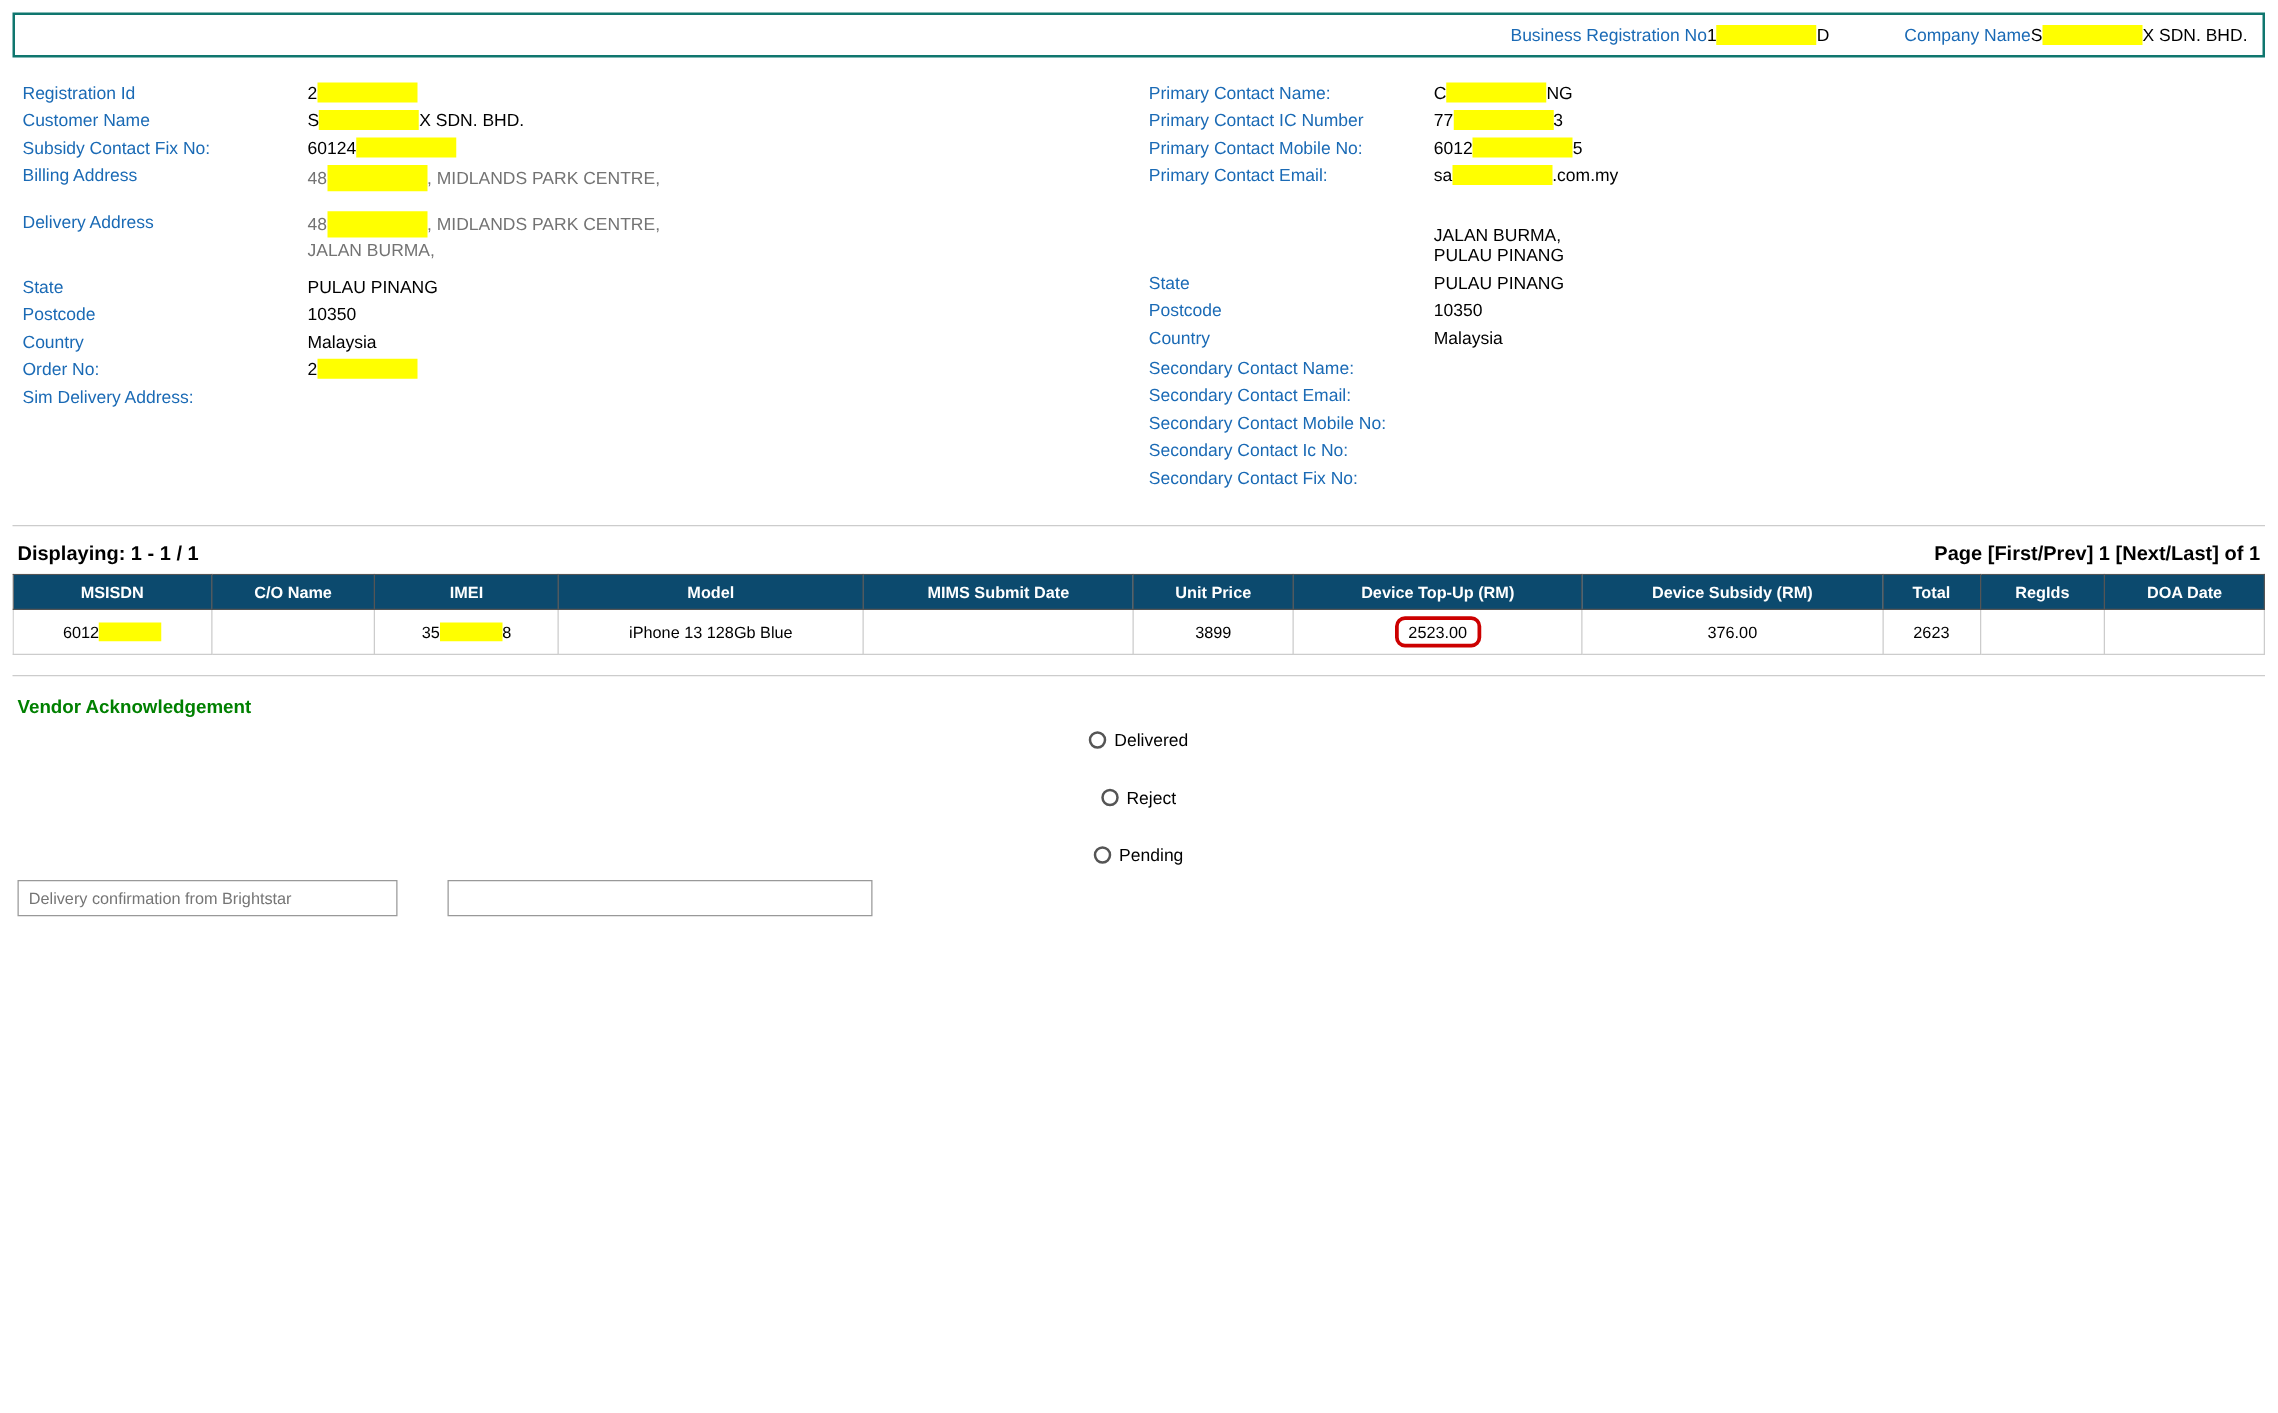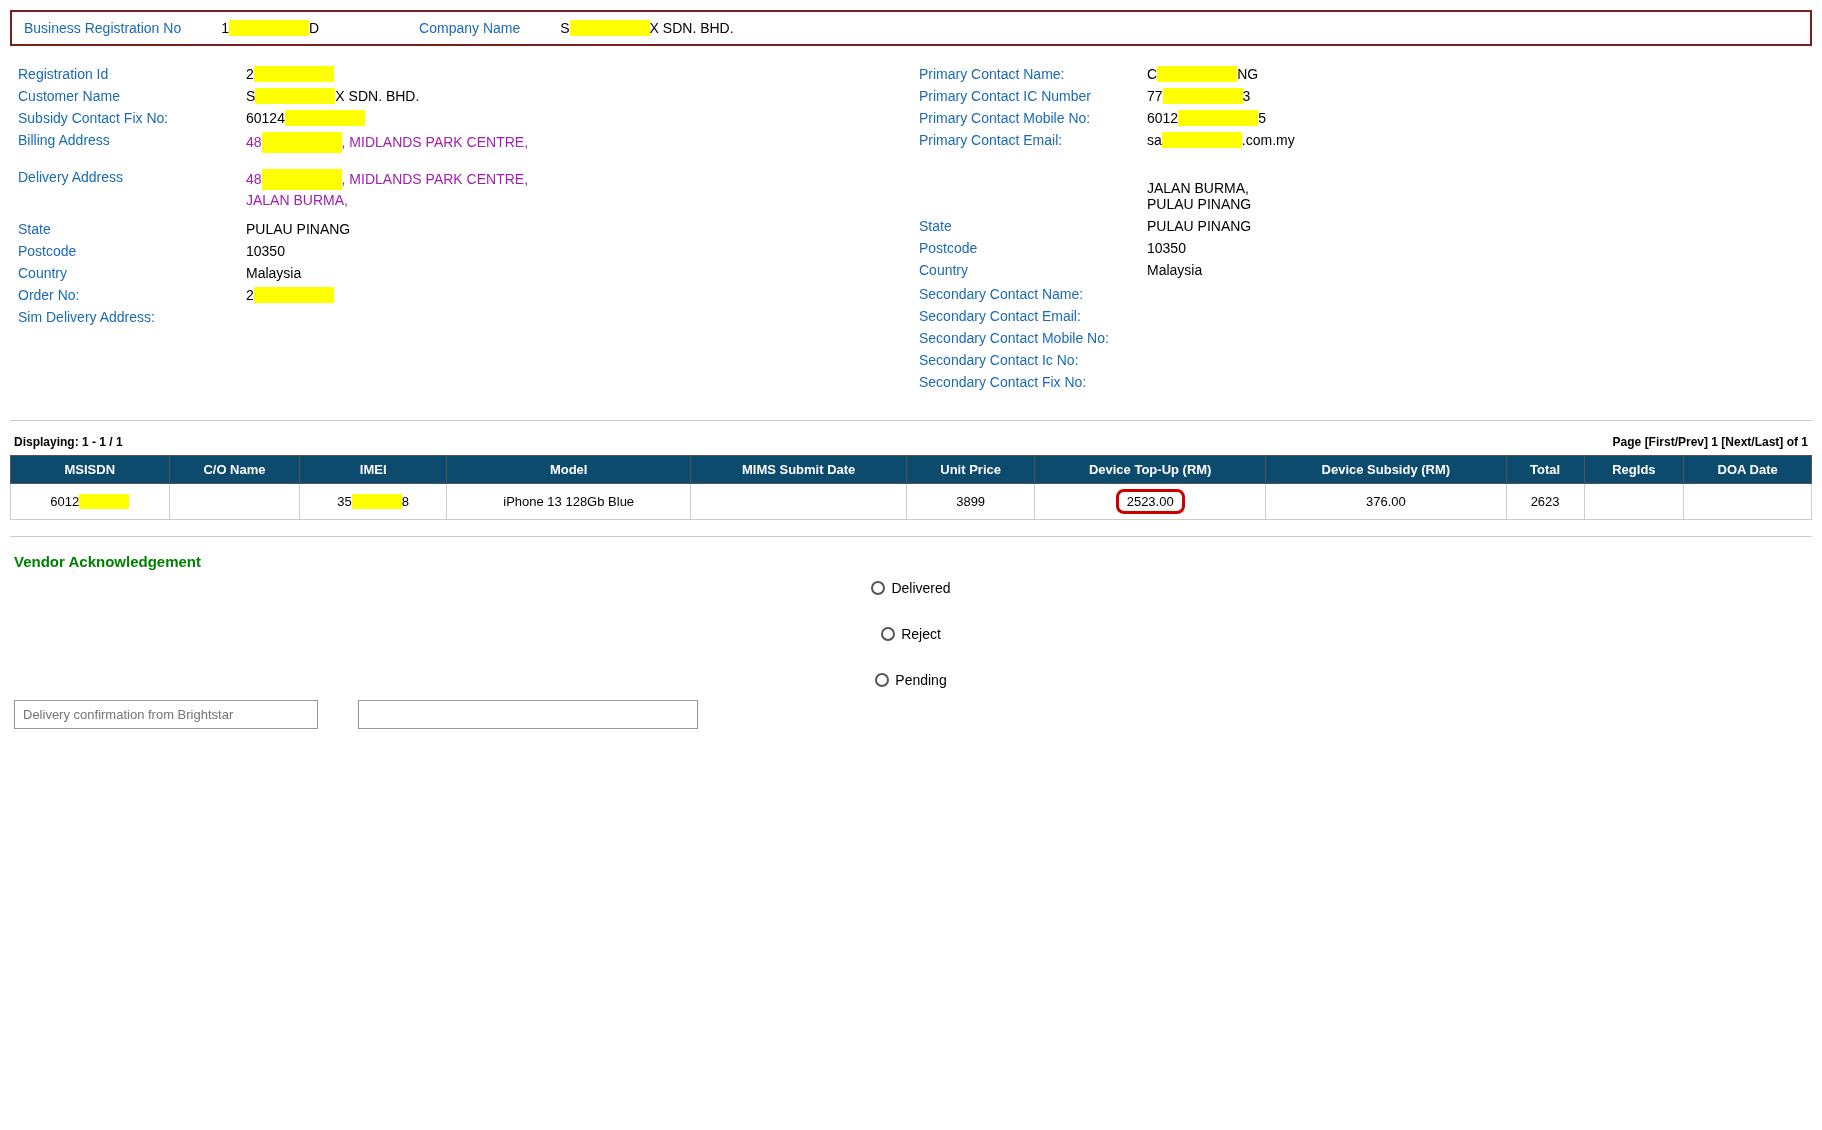--- a/index.html
+++ b/index.html
@@ -14,26 +14,26 @@
       background: #ffff00;
       display: inline-block;
       min-width: 80px;
     }
     .highlight-sm {
       background: #ffff00;
       display: inline-block;
       min-width: 50px;
     }
     .top-box {
-      border: 2px solid #7f1d1d;
+      border: 2px solid #0f766e;
       padding: 8px 12px;
       margin-bottom: 16px;
       display: flex;
       align-items: center;
-      gap: 40px;
+      justify-content: flex-end;
     }
     .top-box-label {
       color: #1a6ab5;
       font-weight: normal;
     }
     .info-section {
       display: grid;
       grid-template-columns: 1fr 1fr;
       gap: 0;
       margin-bottom: 20px;
@@ -50,35 +50,35 @@
     .info-label {
       color: #1a6ab5;
       min-width: 220px;
       flex-shrink: 0;
     }
     .info-value {
       color: #000;
       flex: 1;
     }
     .address-value {
-      color: #a21caf;
+      color: #737373;
       line-height: 1.5;
     }
     .section-divider {
       border: none;
       border-top: 1px solid #ccc;
       margin: 8px 0;
     }
     .pagination-bar {
       display: flex;
       justify-content: space-between;
       align-items: center;
       padding: 6px 4px;
       font-weight: bold;
-      font-size: 12px;
+      font-size: 16px;
     }
     .table-wrapper {
       width: 100%;
       overflow-x: auto;
       margin-bottom: 16px;
     }
     table {
       width: 100%;
       border-collapse: collapse;
       font-size: 13px;

